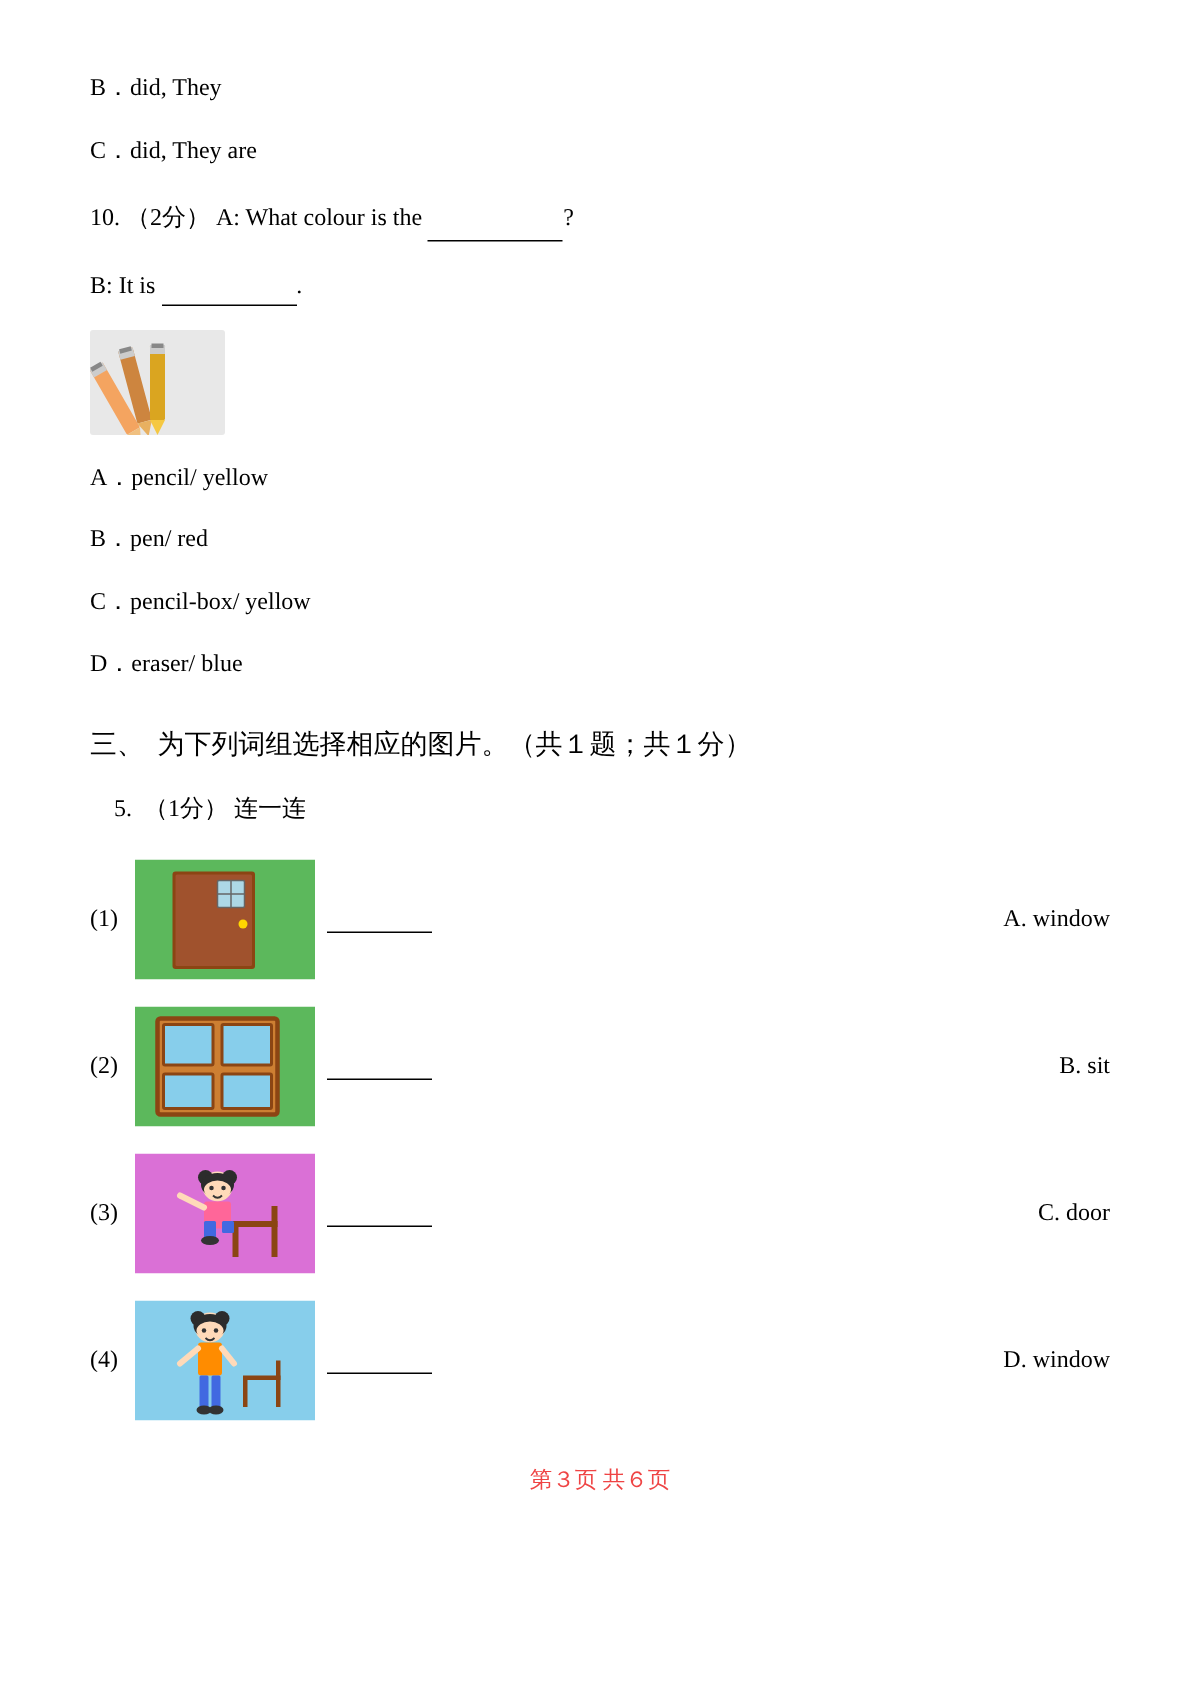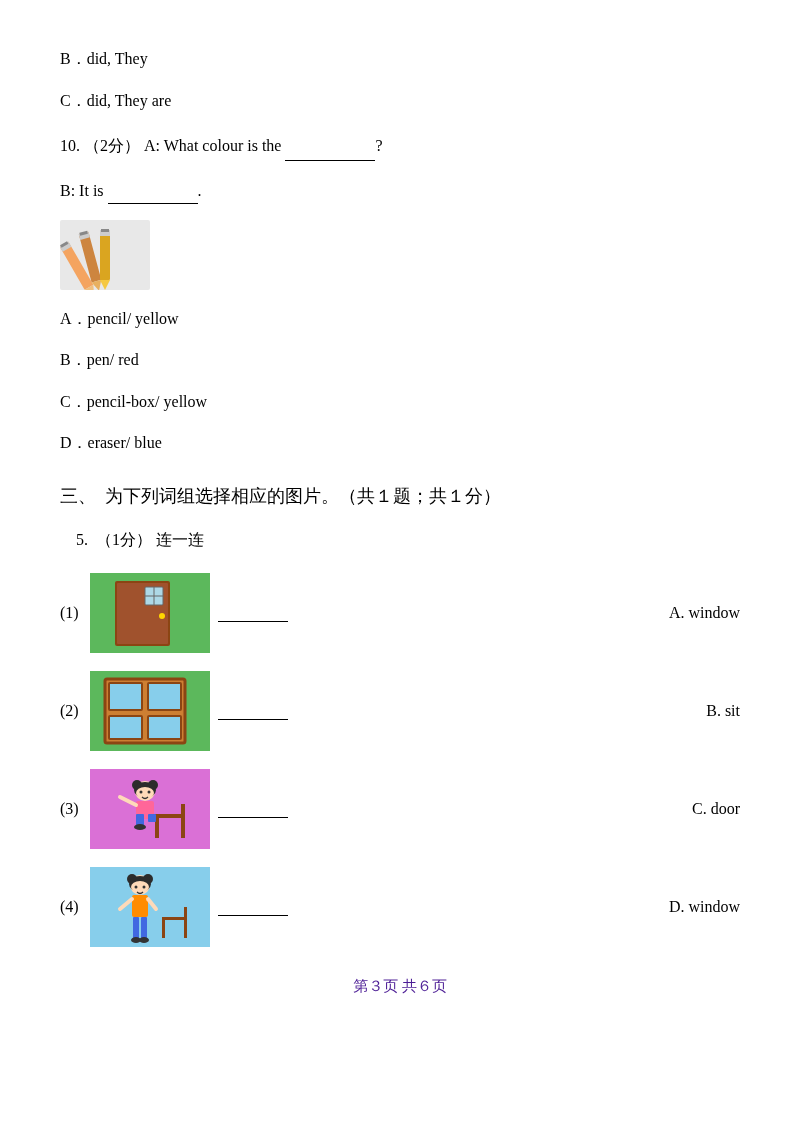--- a/index.html
+++ b/index.html
@@ -67,21 +67,21 @@
     .match-answer {
       margin-left: auto;
       font-size: 16px;
       width: 120px;
       text-align: right;
     }
     .page-footer {
       text-align: center;
       margin-top: 30px;
       font-size: 15px;
-      color: #4c1d95;
+      color: #ef4444;
     }
 
     
     .door-svg, .window-svg, .sit-svg, .stand-svg {
       width: 120px;
       height: 80px;
     }
   </style>
 </head>
 <body>

